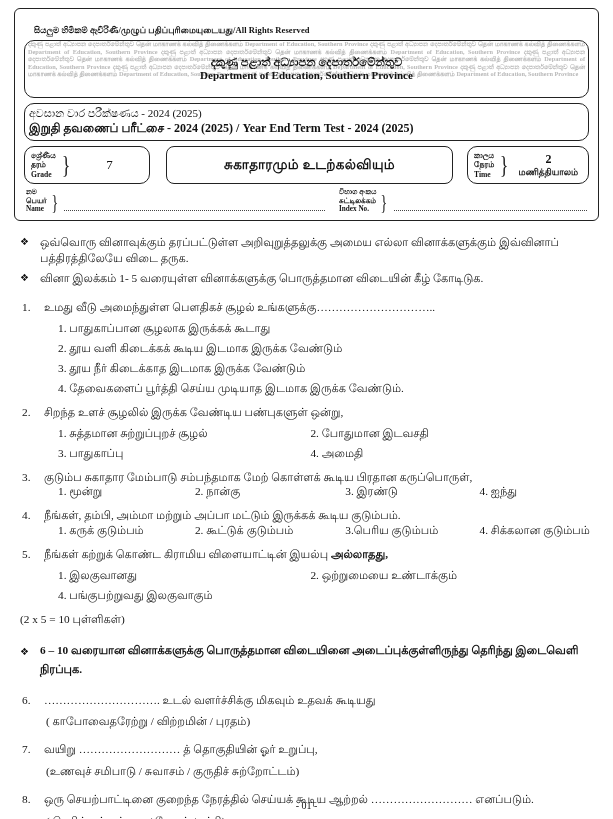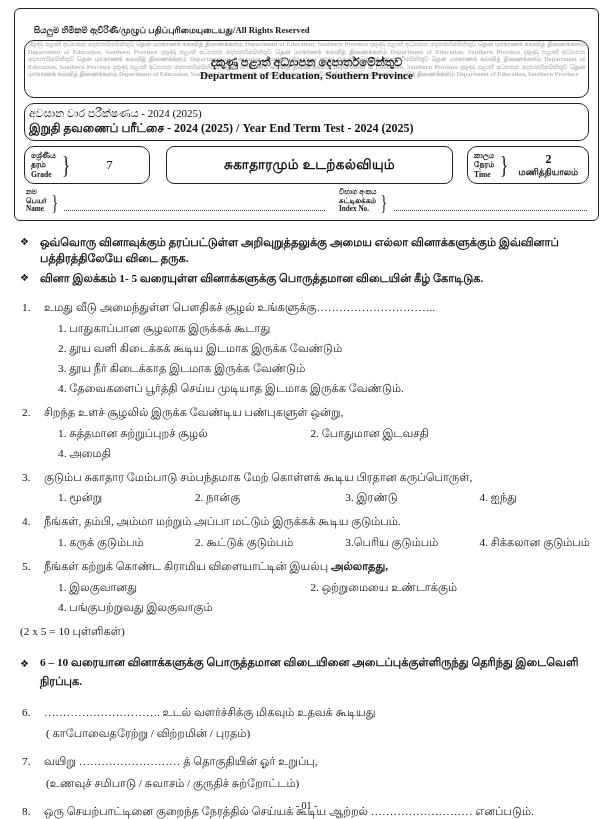--- a/index.html
+++ b/index.html
@@ -74,30 +74,30 @@
     border-bottom:1.6px dotted #444; height:13px; margin:0 4px 3px 2px;
   }
   .dotted.name-line { flex:1.35; }
   .dotted.index-line { flex:1; margin-right:0; }
   .index-group { display:flex; align-items:flex-end; margin-left:10px; }
 
   
   .body-area { padding:10px 4px 0 6px; font-size:11.3px; }
   .instr { display:flex; margin-top:3px; line-height:1.45; }
   .instr .bullet { width:20px; font-size:10px; padding-top:1px; }
-  .instr .itext { flex:1; font-weight:bold; }
+  .instr .itext { flex:1; font-weight:normal; }
 
   .q { margin-top:9px; }
   .q-line { display:flex; line-height:1.4; }
   .q-num { width:24px; padding-left:2px; }
   .q-text { flex:1; padding-right:4px; }
   .opts-stacked { margin-left:38px; }
   .opts-stacked div { margin-top:6px; }
   .opts-grid2 { margin-left:38px; display:grid; grid-template-columns:47% 53%; row-gap:6px; margin-top:6px; }
-  .opts-grid4 { margin-left:38px; display:grid; grid-template-columns:25.5% 28% 25% 21.5%; margin-top:6px; }
+  .opts-grid4 { margin-left:38px; display:grid; grid-template-columns:25.5% 28% 25% 21.5%; }
   .opts-grid4 div { white-space:nowrap; }
   .marks-line { text-align:left; padding-right:28px; margin-top:10px; font-size:11.3px; }
 
   .sec2-header { display:flex; margin-top:14px; line-height:1.7; }
   .sec2-header .bullet { width:20px; font-size:10px; padding-top:2px; }
   .sec2-header .itext { flex:1; font-weight:bold; }
 
   .fill-q { margin-top:13px; }
   .fill-choices { margin-left:26px; margin-top:7px; }
 
@@ -201,20 +201,21 @@
     </div>
 
     <div class="q">
       <div class="q-line">
         <div class="q-num">2.</div>
         <div class="q-text">சிறந்த உளச் சூழலில் இருக்க வேண்டிய பண்புகளுள் ஒன்று,</div>
       </div>
       <div class="opts-grid2">
         <div>1.  சுத்தமான சுற்றுப்புறச் சூழல்</div>
         <div>2.  போதுமான இடவசதி</div>
+        <div>3.  பாதுகாப்பு</div>
         <div>4.  அமைதி</div>
       </div>
     </div>
 
     <div class="q">
       <div class="q-line">
         <div class="q-num">3.</div>
         <div class="q-text">குடும்ப சுகாதார மேம்பாடு சம்பந்தமாக மேற் கொள்ளக் கூடிய பிரதான கருப்பொருள்,</div>
       </div>
       <div class="opts-grid4">

